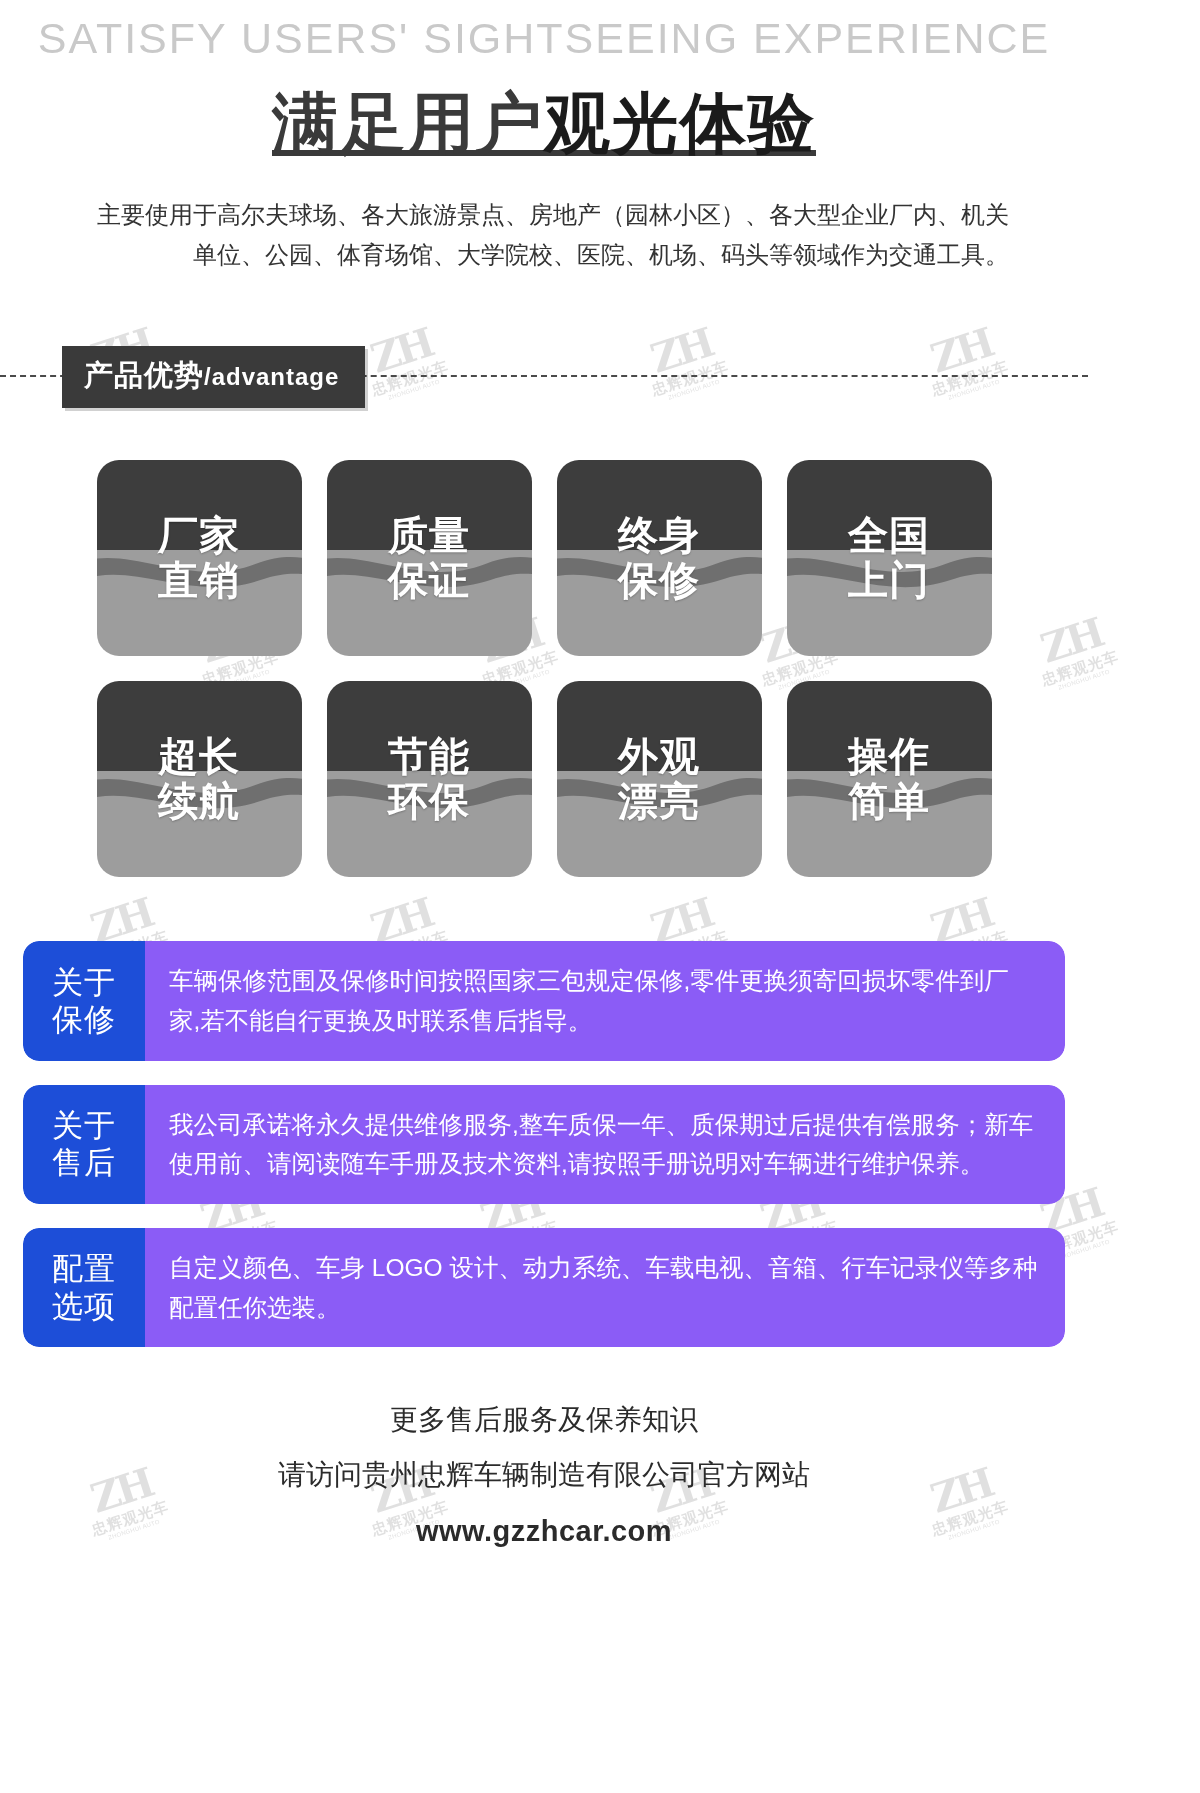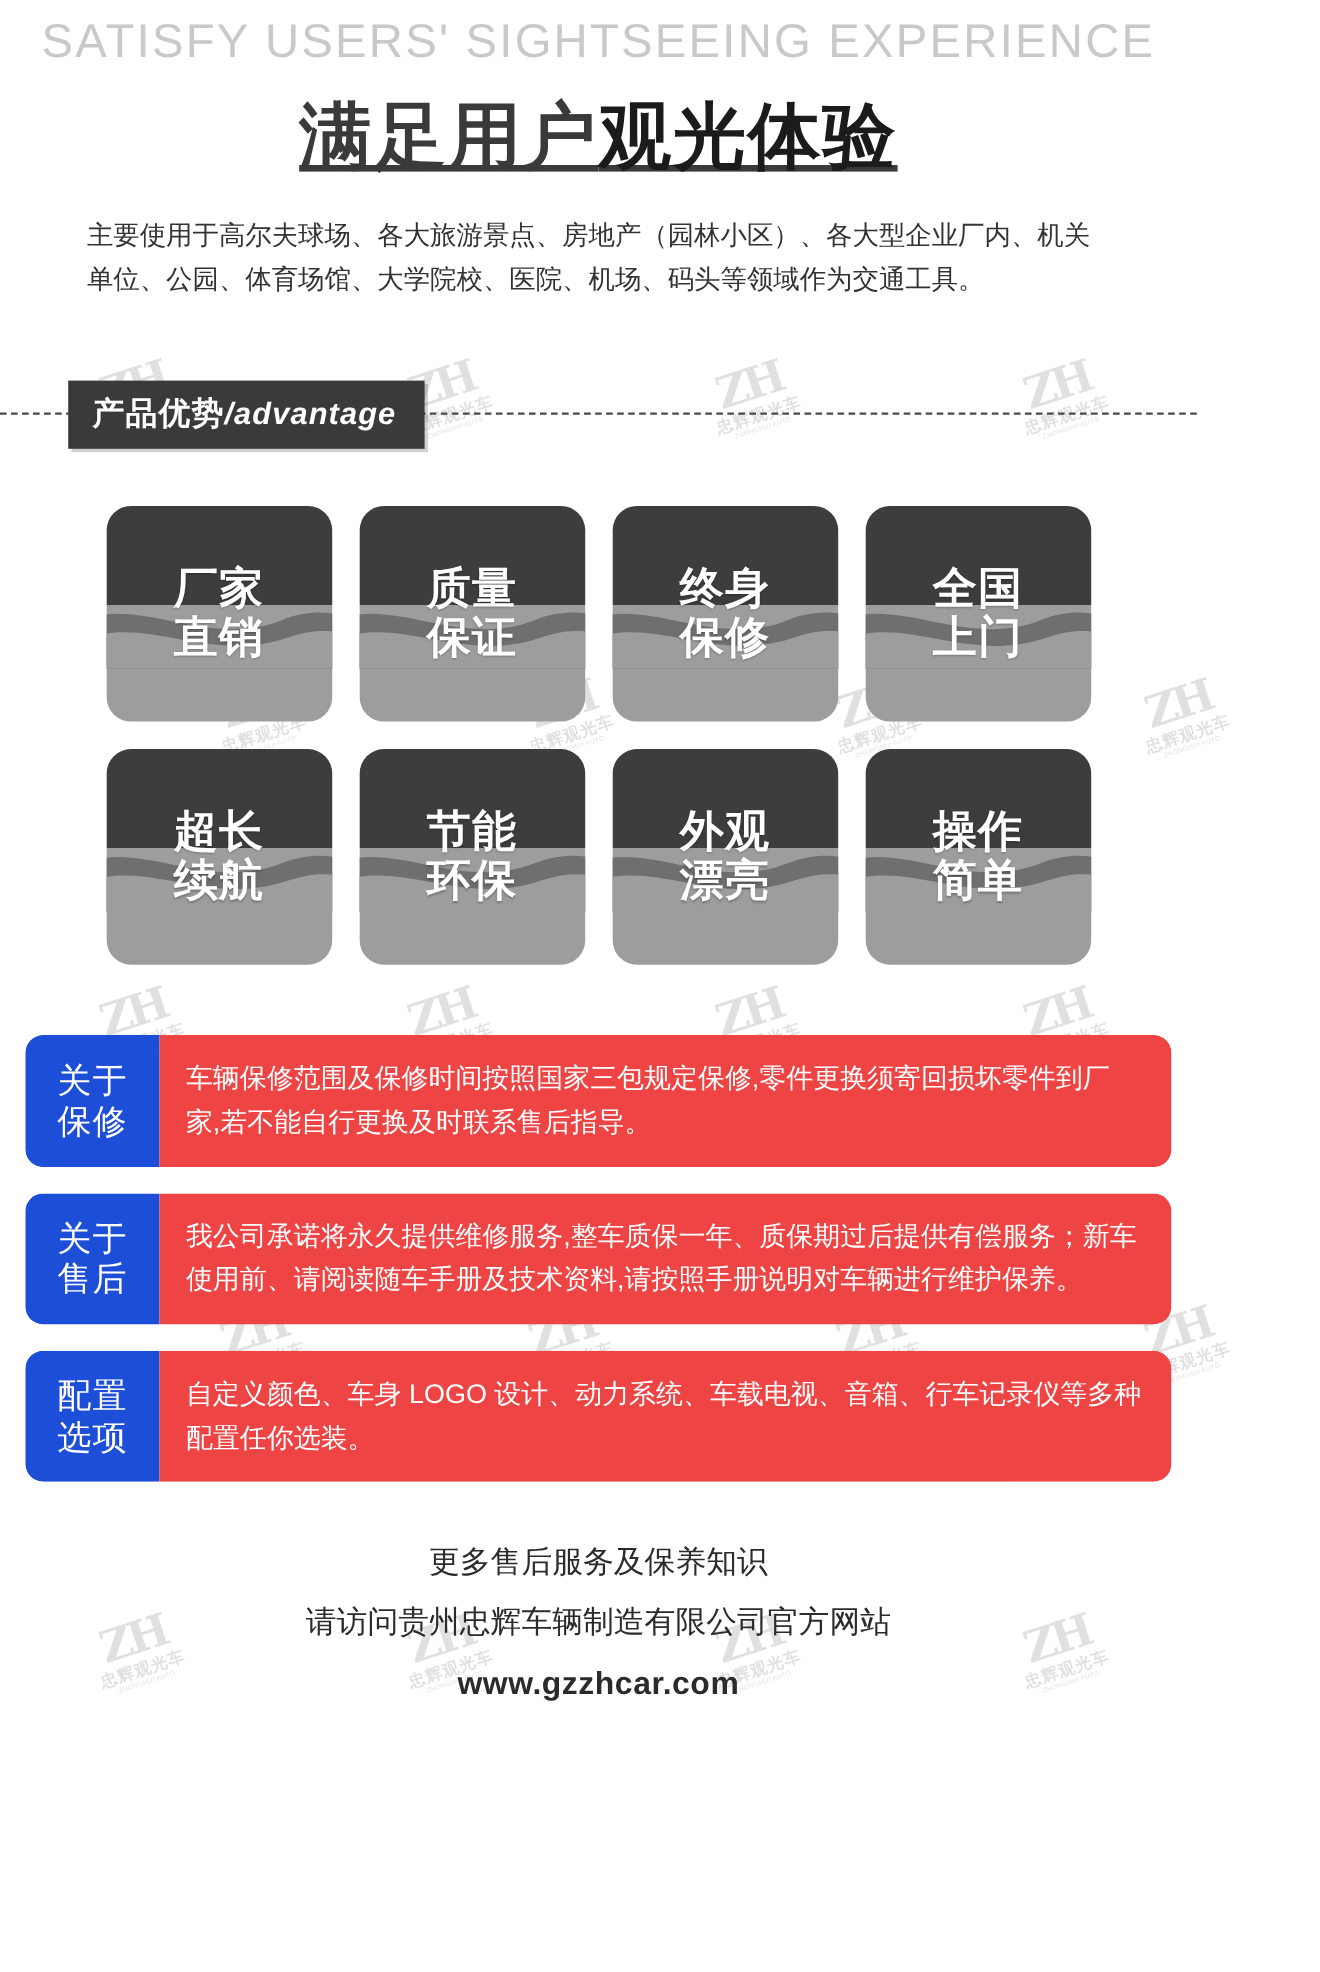--- a/index.html
+++ b/index.html
@@ -78,21 +78,21 @@
   }
   .hero-cn .strong {
     color: #1b1b1b;
   }
   .hero-desc {
     margin: 26px auto 0 auto;
     width: 930px;
     font-size: 24px;
     line-height: 1.65;
     color: #333;
-    text-align: left;
+    text-align: right;
   }
 
   
   .sec-wrap {
     margin-top: 72px;
     position: relative;
     height: 58px;
   }
   .sec-line {
     position: absolute;
@@ -107,24 +107,23 @@
     top: 0;
     background: #3a3a3a;
     color: #fff;
     padding: 10px 26px 12px 22px;
     font-size: 29px;
     font-weight: bold;
     letter-spacing: 1px;
     box-shadow: 3px 3px 0 rgba(0,0,0,0.18);
   }
   .sec-tag .sec-en {
-    font-size: 28px;
+    font-size: 24px;
     font-weight: bold;
     font-family: "Liberation Sans", sans-serif;
-    font-style: italic;
   }
 
   
   .adv-grid {
     margin: 56px auto 0 auto;
     width: 1018px;
     display: grid;
     grid-template-columns: repeat(4, 205px);
     grid-gap: 24px 33px;
     justify-content: center;
@@ -179,21 +178,21 @@
     line-height: 1.2;
     display: flex;
     align-items: center;
     justify-content: center;
     text-align: left;
     border-radius: 16px 0 0 16px;
     letter-spacing: 1px;
   }
   .info-val {
     flex: 1;
-    background: #ef4444;
+    background: #8b5cf6;
     color: #fff;
     font-size: 24.5px;
     line-height: 1.62;
     padding: 20px 26px 20px 24px;
     border-radius: 0 16px 16px 0;
   }
 
   
   .footer {
     margin-top: 46px;

